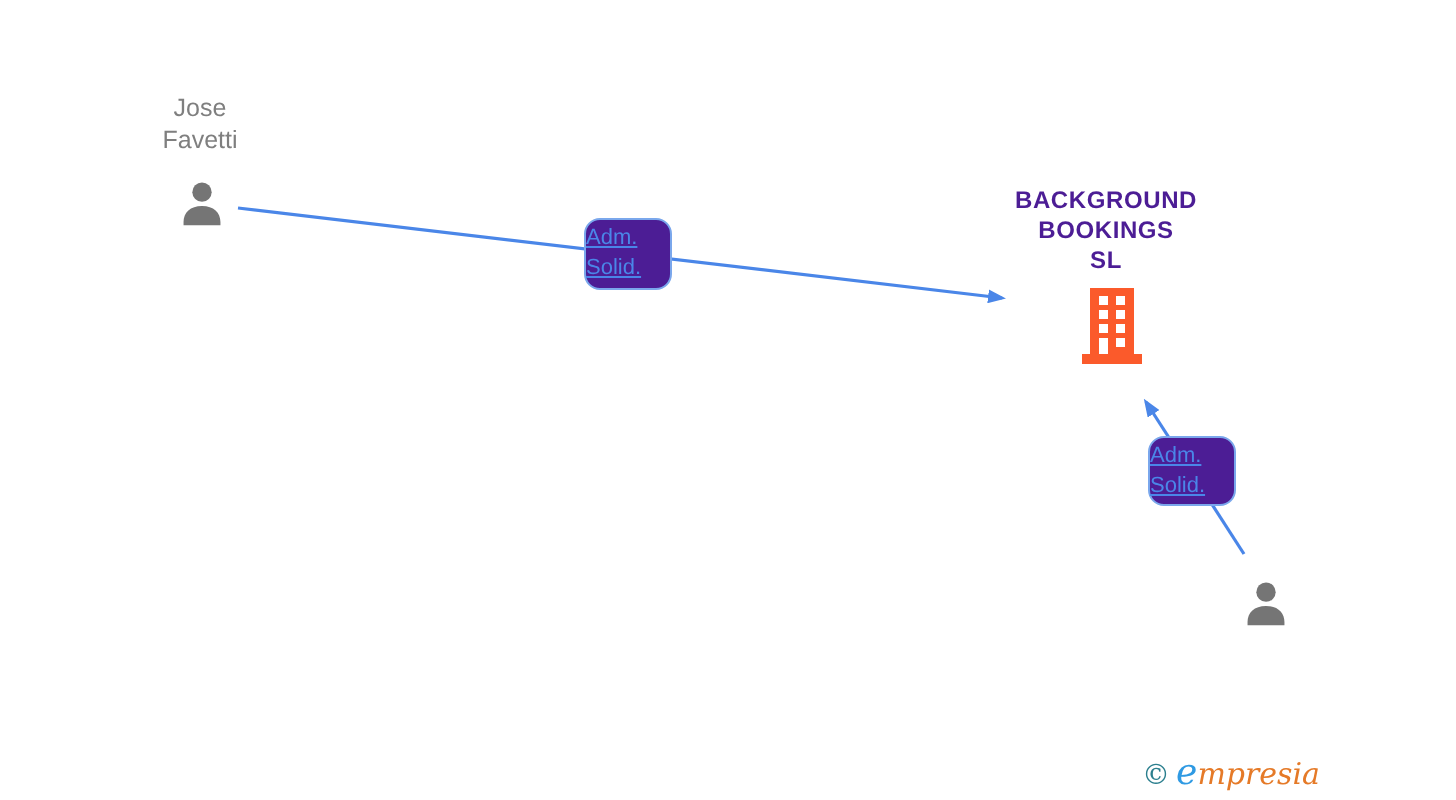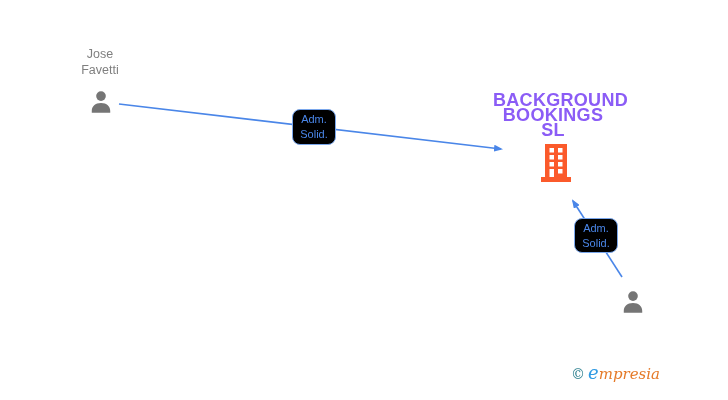--- a/index.html
+++ b/index.html
@@ -6,40 +6,40 @@
   #canvas{
     position:relative;width:664px;height:400px;background:#ffffff;
     font-family:"Liberation Sans", sans-serif;overflow:hidden;
   }
   .edges-svg{position:absolute;left:0;top:0;z-index:1;}
   .node{position:absolute;z-index:2;text-align:center;}
   .node-label{
     color:#7f7f7f;font-size:12.5px;line-height:16px;white-space:pre-line;
   }
   .company-title{
-    color:#8b5cf6;font-weight:bold;font-size:18px;line-height:15px;
+    color:#4c1d95;font-weight:bold;font-size:12px;line-height:15px;
     white-space:pre-line;letter-spacing:.3px;
   }
   .icon-wrap{display:inline-block;}
   .edge-label{
-    position:absolute;z-index:3;background:#000000;
+    position:absolute;z-index:3;background:#4c1d95;
     border:1.5px solid #7aa7ec;border-radius:8px;
-    color:#4a86e8;font-size:11px;line-height:15px;text-align:center;
-    white-space:pre-line;box-sizing:border-box;padding-top:2px;
+    color:#4a86e8;font-size:11px;line-height:15px;text-align:left;
+    white-space:pre-line;box-sizing:border-box;padding-top:2px;text-decoration:underline;
   }
   .edge-label-1{left:292px;top:109px;width:44px;height:36px;}
   .edge-label-2{left:574px;top:218px;width:44px;height:35px;}
   .jose-text{left:40px;top:46px;width:120px;}
   .jose-icon{left:87px;top:89px;width:28px;height:27px;}
   .company-text{left:493px;top:93px;width:120px;}
   .company-icon{left:541px;top:144px;width:30px;height:38px;}
   .giuseppe-icon{left:619px;top:289px;width:28px;height:27px;}
   .giuseppe-text{left:572px;top:322px;width:120px;}
   .watermark{
-    position:absolute;right:4px;bottom:17px;z-index:2;
+    position:absolute;right:4px;bottom:3px;z-index:2;
     font-family:"DejaVu Serif", serif;font-style:italic;font-size:15px;
     white-space:nowrap;
   }
   .wm-copy{color:#2b7f8e;font-style:normal;font-size:14px;margin-right:3px;}
   .wm-e{color:#2f9ae3;font-size:18px;}
   .wm-rest{color:#e57a28;}
 </style>
 </head>
 <body>
 

